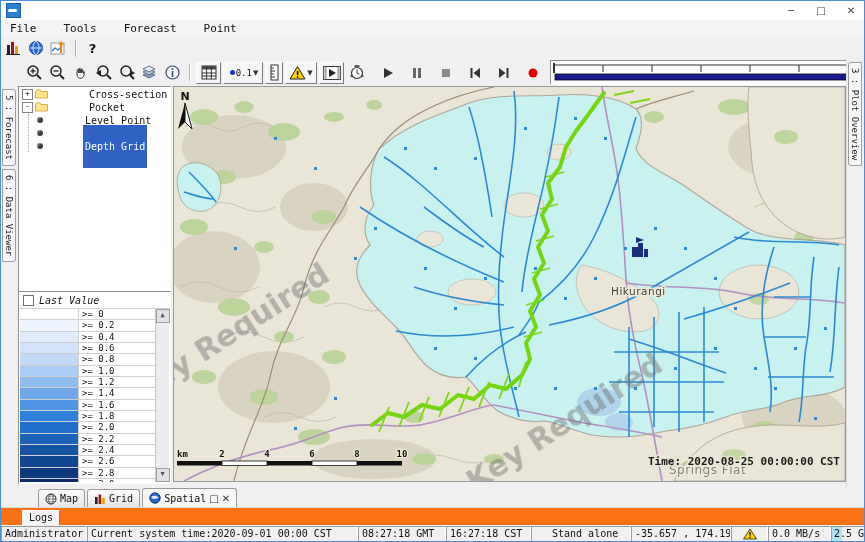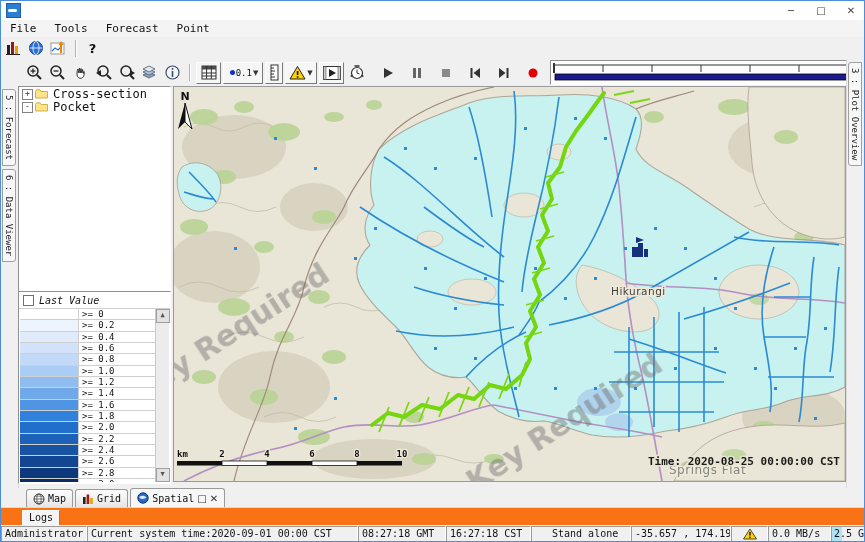--- a/index.html
+++ b/index.html
@@ -12,21 +12,21 @@
   #titlebar .appicon{width:13px;height:13px;margin:0 6px 0 5px;background:#2a7fd4;border:1px solid #1a5fa8;
             position:relative;}
   #titlebar .appicon::after{content:"";position:absolute;left:1px;top:5px;width:9px;height:3px;
             background:#fff;border-radius:2px;}
   #titlebar .title{font-size:11px;font-weight:bold;color:#111;}
   #titlebar .wincontrols{margin-left:auto;display:flex;}
   #titlebar .wc{width:30px;height:18px;text-align:center;font-size:10px;line-height:18px;color:#444;
             font-family:"DejaVu Sans",sans-serif;}
   
   #menubar{position:absolute;left:0;top:19px;width:865px;height:17px;background:#f4f4f4;
-           border-bottom:1px solid #e0e0e0;display:flex;align-items:center;}
+           border-bottom:1px solid #e0e0e0;display:flex;align-items:center;gap:9px;}
   #menubar .mi{font-size:11px;padding:0 9px;color:#111;}
   
   #toolbar1{position:absolute;left:0;top:36px;width:865px;height:22px;display:flex;align-items:center;
             background:#f0f0f0;}
   #toolbar2{position:absolute;left:0;top:58px;width:845px;height:27px;display:flex;align-items:center;
             background:#f0f0f0;border-bottom:1px solid #d8d8d8;}
   .tbtn{width:23px;height:21px;display:flex;align-items:center;justify-content:center;flex:0 0 auto;}
   .tbtn svg{display:block;}
   .tb-boxed{border:1px solid;border-color:#fdfdfd #7a7a7a #7a7a7a #fdfdfd;background:#f6f6f6;
             margin:0 1px;height:20px;}
@@ -51,42 +51,42 @@
   #leftpanel{position:absolute;left:17px;top:85px;width:153px;height:396px;}
   #treebox{position:absolute;left:0;top:0;width:151px;height:204px;background:#fff;
            border:1px solid;border-color:#8f8f8f #fff #fff #8f8f8f;overflow:hidden;}
   .trow{display:flex;align-items:center;height:12px;font-size:10px;white-space:nowrap;margin-top:1px;}
   .texp{width:9px;height:9px;border:1px solid #848484;background:#fff;font-size:8px;line-height:8px;
         text-align:center;color:#333;margin:0 2px 0 3px;flex:0 0 auto;}
   .tfold{width:13px;height:10px;margin-right:3px;flex:0 0 auto;}
   .tchildren{margin-left:9px;border-left:1px dotted #a8a8a8;padding-left:0;}
   .tbullet{width:6px;height:6px;border-radius:50%;background:#3b3b3b;margin:0 4px 0 8px;flex:0 0 auto;
            box-shadow:inset 1px 1px 1px #9a9a9a;}
-  .tlabel{font-size:12px;color:#111;padding:16px 2px;}
+  .tlabel{font-size:10px;color:#111;padding:16px 2px;margin-left:36px;}
   .tsel{background:#2f62c4;color:#fff;}
   
   #legendbox{position:absolute;left:0;top:205px;width:151px;height:191px;background:#fff;
              border:1px solid;border-color:#8f8f8f #fff #fff #8f8f8f;overflow:hidden;}
   #legendhead{display:flex;align-items:center;height:16px;border-bottom:1px solid #d0d0d0;}
   #legendhead .cb{width:9px;height:9px;border:1px solid #6f6f6f;background:#fff;margin:0 5px 0 4px;}
   #legendhead .lbl{font-size:10px;font-style:italic;}
   #legendlist{position:absolute;left:1px;top:17px;right:14px;bottom:1px;overflow:hidden;}
   .lg-row{display:flex;height:10.35px;border-bottom:1px solid #cfcfcf;}
   .lg-swatch{width:58px;flex:0 0 auto;border-right:1px solid #cfcfcf;}
   .lg-label{flex:1;font-size:9px;line-height:10px;padding-left:3px;background:#fff;color:#111;}
   #legendscroll{position:absolute;right:1px;top:17px;width:13px;bottom:1px;background:#ececec;
                 border-left:1px solid #c8c8c8;display:flex;flex-direction:column;justify-content:space-between;
                 align-items:center;font-size:7px;color:#555;}
   .scr-btn{width:12px;height:12px;background:#e2e2e2;border:1px solid #9f9f9f;text-align:center;line-height:11px;}
   
   #mapbox{position:absolute;left:172px;top:85px;width:673px;height:396px;border:1px solid #9a9a9a;
           box-sizing:border-box;background:#e9e5d7;overflow:hidden;}
   
   #bottomtabs{position:absolute;left:0;top:487px;width:865px;height:19px;display:flex;align-items:flex-end;
-              padding-left:25px;box-sizing:border-box;background:#f0f0f0;}
+              padding-left:37px;box-sizing:border-box;background:#f0f0f0;}
   .btab{display:flex;align-items:center;height:17px;border:1px solid #9a9a9a;border-bottom:none;
         border-radius:3px 3px 0 0;background:linear-gradient(#fdfdfd,#e6e6e6);padding:0 6px;margin-right:2px;
         font-size:10px;gap:3px;}
   .btab.active{background:#f7f7f7;height:18px;}
   .btab .mini{font-size:10px;color:#333;font-family:"DejaVu Sans",sans-serif;}
   
   #logsrow{position:absolute;left:0;top:506px;width:865px;height:18px;background:#f97316;
            border-top:1px solid #dadada;}
   #logsbtn{position:absolute;left:21px;top:2px;height:14px;padding:0 6px;font-size:10px;line-height:13px;
            background:#f4f4f4;border:1px solid;border-color:#fff #808080 #808080 #fff;}
@@ -314,20 +314,34 @@
             <path d="M0.5 2.5 L0.5 9 L12.5 9 L12.5 2.5 L6 2.5 L5 0.8 L1.5 0.8 Z" fill="#ffe48a" stroke="#c8a028" stroke-width="0.8"></path>
           </svg>
         <span class="tlabel">Cross-section</span>
       </div>
       <div class="trow">
         <span class="texp">-</span>
         <svg class="tfold" viewBox="0 0 13 10">
             <path d="M0.5 2.5 L0.5 9 L12.5 9 L12.5 2.5 L6 2.5 L5 0.8 L1.5 0.8 Z" fill="#ffe48a" stroke="#c8a028" stroke-width="0.8"></path>
           </svg>
         <span class="tlabel">Pocket</span>
+      </div>
+      <div class="tchildren">
+        <div class="trow">
+          <span class="tbullet"></span>
+          <span class="tlabel">Level Point</span>
+        </div>
+        <div class="trow">
+          <span class="tbullet"></span>
+          <span class="tlabel">Level Grid</span>
+        </div>
+        <div class="trow">
+          <span class="tbullet"></span>
+          <span class="tlabel tsel">Depth Grid</span>
+        </div>
       </div>
     </div>
 
     <div id="legendbox">
       <div id="legendhead">
         <span class="cb"></span>
         <span class="lbl">Last Value</span>
       </div>
       <div id="legendlist">
         <div class="lg-row">

